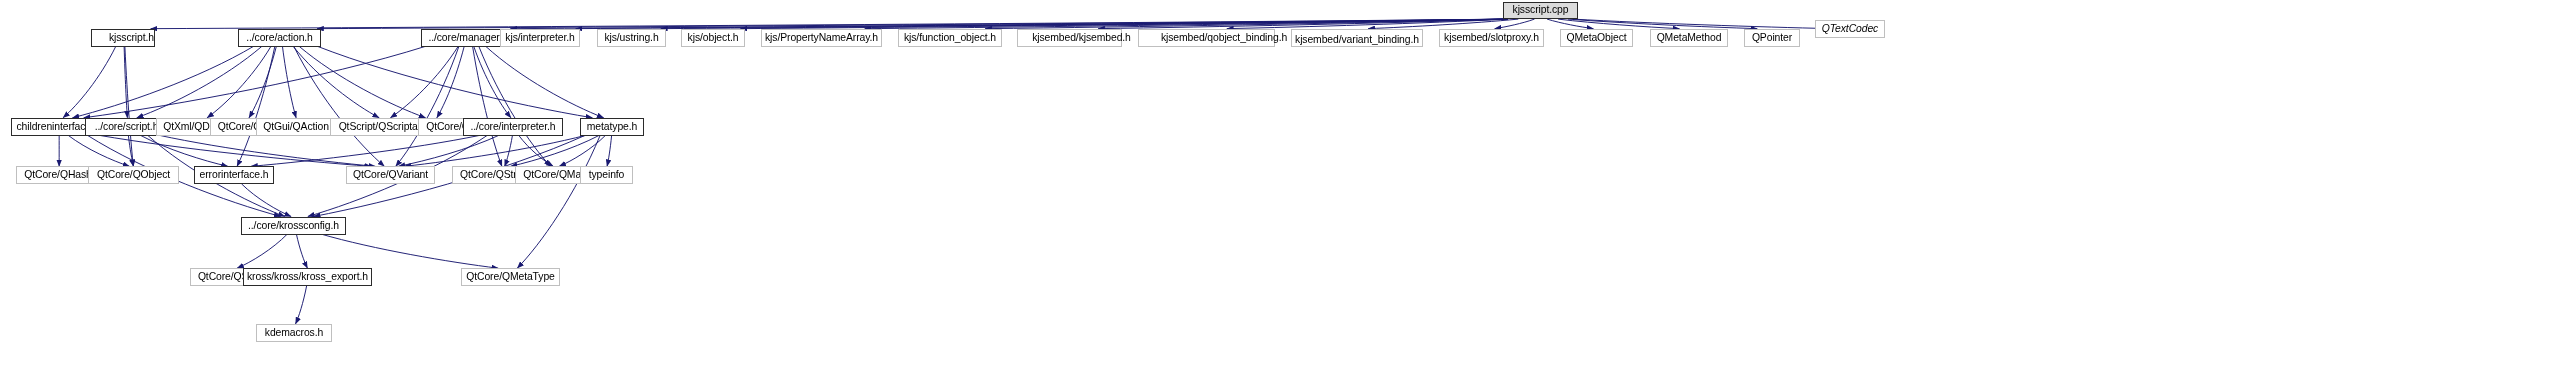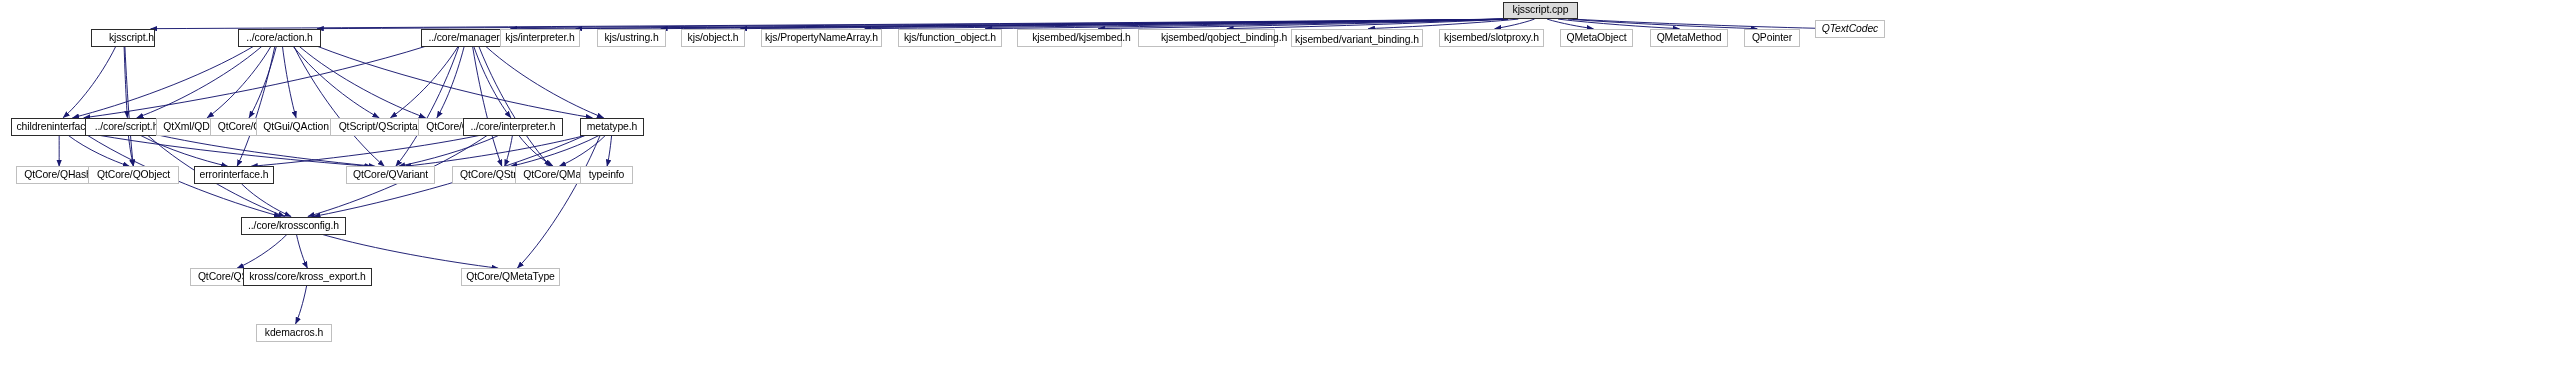--- a/index.html
+++ b/index.html
@@ -202,21 +202,21 @@
       <div class="node thin" style="left: 580px; top: 166px; width: 53px;">
         <span class="node-label">typeinfo</span>
       </div>
       <div class="node bold" style="left: 241px; top: 217px; width: 105px;">
         <span class="node-label">../core/krossconfig.h</span>
       </div>
       <div class="node thin" style="left: 190px; top: 268px; width: 86px;">
         <span class="node-label">QtCore/QString</span>
       </div>
       <div class="node bold" style="left: 243px; top: 268px; width: 129px;">
-        <span class="node-label">kross/core/kross_export.h</span>
+        <span class="node-label">kross/kross/kross_export.h</span>
       </div>
       <div class="node thin" style="left: 461px; top: 268px; width: 99px;">
         <span class="node-label">QtCore/QMetaType</span>
       </div>
       <div class="node thin" style="left: 256px; top: 324px; width: 76px;">
         <span class="node-label">kdemacros.h</span>
       </div>
     </div>
 </div>
 

